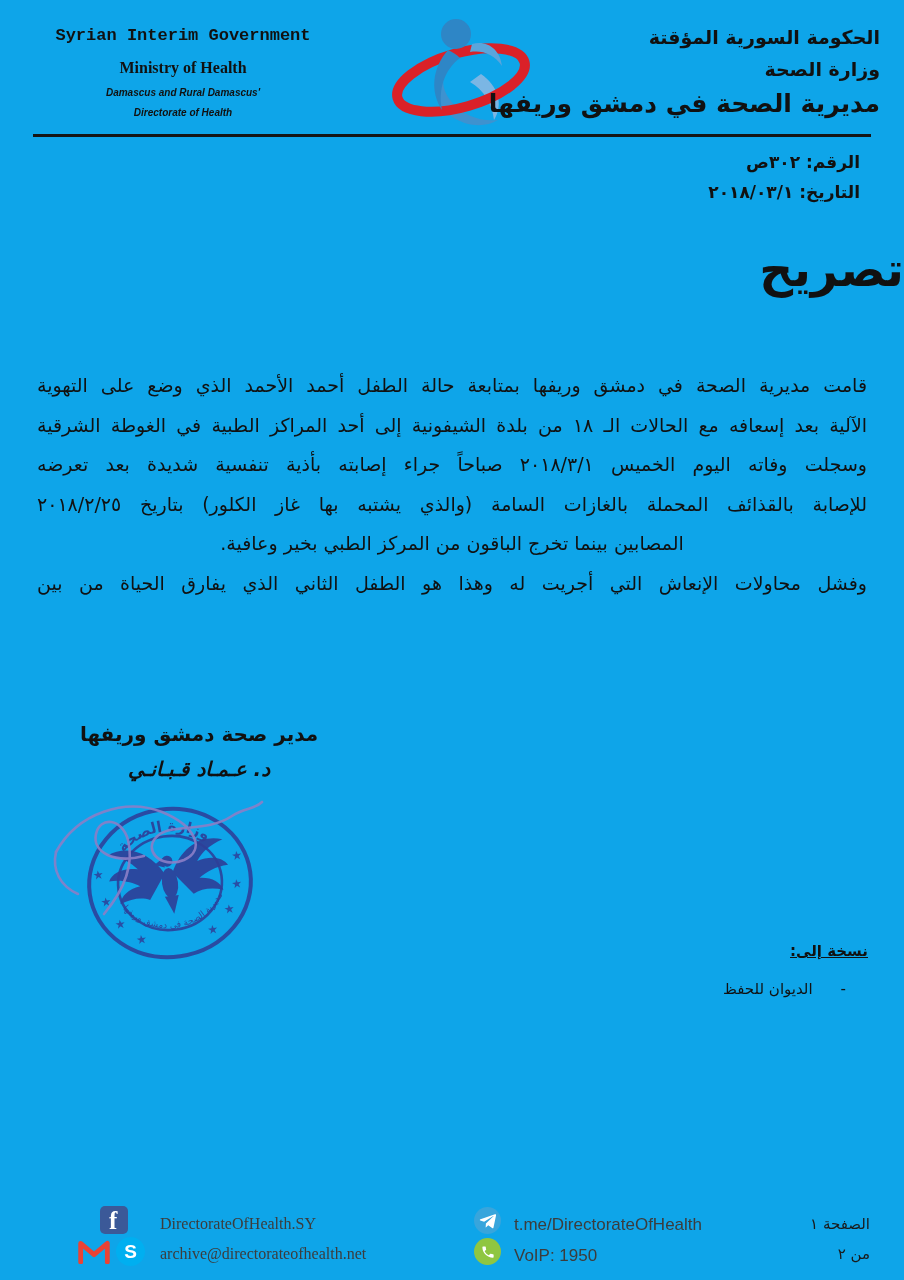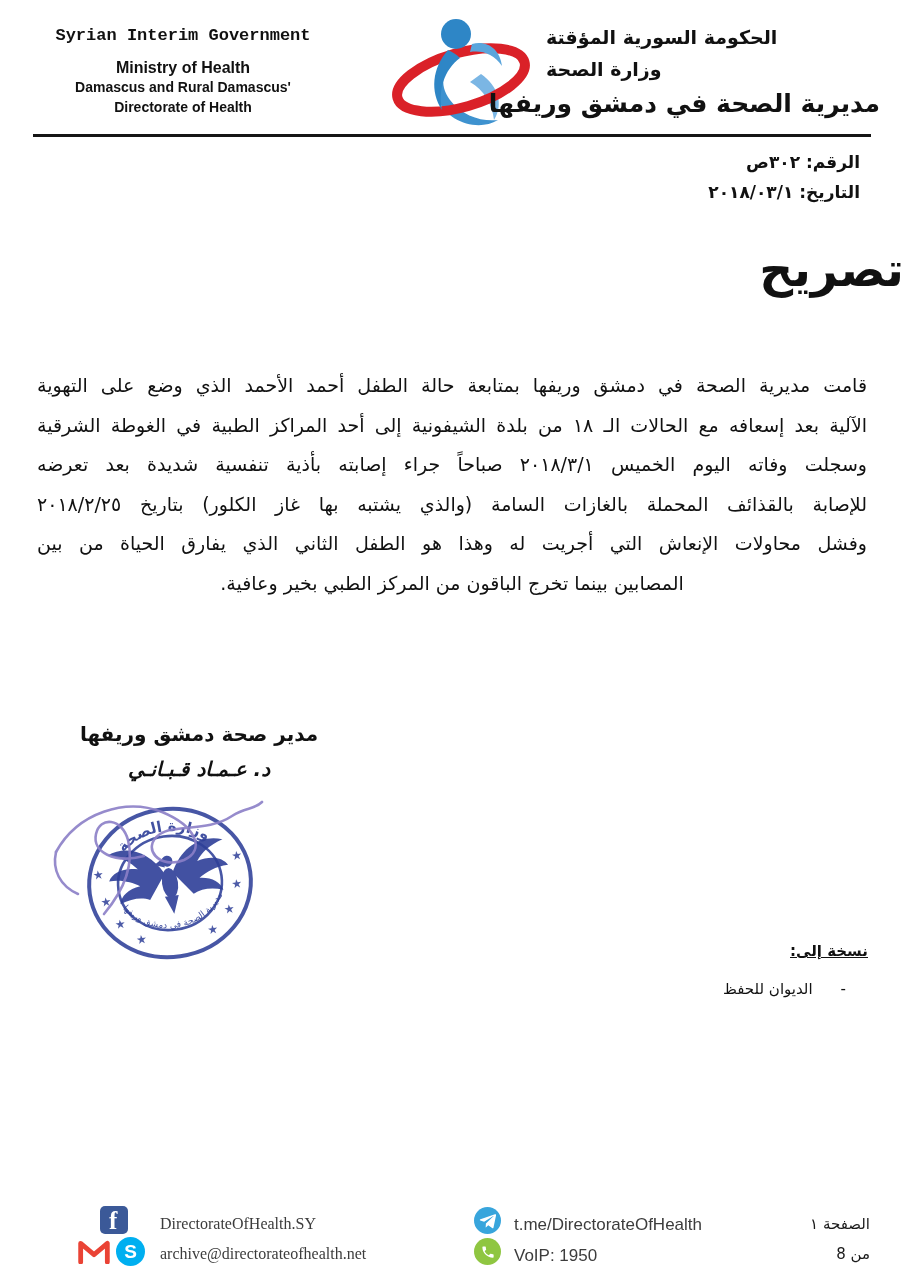--- a/index.html
+++ b/index.html
@@ -1,31 +1,31 @@
 <!DOCTYPE html>
 <html><head>
 <meta charset="utf-8">
 <style>
   html,body { margin:0; padding:0; background:#e8e8e8; }
   .page {
     position:relative; width:904px; height:1280px; margin:0 auto;
-    background:#ffffff; overflow:hidden;
+    background:#0ea5e9; overflow:hidden;
     font-family:"DejaVu Sans", sans-serif; color:#111;
   }
   .abs { position:absolute; }
 
   
   .lh-en { left:28px; top:26px; width:310px; text-align:center; }
   .en-line1 { font-family:"Liberation Mono", monospace; font-weight:bold; font-size:17px; margin-bottom:14px; white-space:nowrap; }
-  .en-line2 { font-family:Liberation Sans, sans-serif; font-weight:bold; font-size:16px; margin-bottom:0; }
-  .en-line3 { font-family:"Liberation Sans", sans-serif; font-weight:bold; font-size:14px; line-height:20px; }
+  .en-line2 { font-family:Liberation Serif, serif; font-weight:bold; font-size:16px; margin-bottom:6px; }
+  .en-line3 { font-family:"Liberation Sans", sans-serif; font-weight:bold; font-size:10px; line-height:20px;font-style:italic; }
 
   .lh-logo { left:386px; top:12px; width:150px; height:122px; }
 
-  .lh-ar { right:24px; top:26px; width:334px; direction:rtl; text-align:left; }
+  .lh-ar { right:24px; top:26px; width:334px; direction:rtl; text-align:right; }
   .ar-line1 { font-size:19px; font-weight:bold; letter-spacing:1px; }
   .ar-line2 { font-size:19px; font-weight:bold; letter-spacing:1px; margin-top:10px; }
   .ar-line3 { font-size:25px; font-weight:bold; margin-top:9px; white-space:nowrap; }
 
   .rule { left:33px; right:33px; top:134px; height:3px; background:#151515; }
 
   
   .ref-block { right:44px; top:147px; direction:rtl; text-align:right; font-size:17px; font-weight:bold; line-height:30px; }
 
   
@@ -105,22 +105,22 @@
     </div>
   </div>
 
   <div class="abs doc-title">تصريح</div>
 
   <div class="abs body-text">
     <div class="body-line">قامت مديرية الصحة في دمشق وريفها بمتابعة حالة الطفل أحمد الأحمد الذي وضع على التهوية</div>
     <div class="body-line">الآلية بعد إسعافه مع الحالات الـ ١٨ من بلدة الشيفونية إلى أحد المراكز الطبية في الغوطة الشرقية</div>
     <div class="body-line">وسجلت وفاته اليوم الخميس ٢٠١٨/٣/١ صباحاً جراء إصابته بأذية تنفسية شديدة بعد تعرضه</div>
     <div class="body-line">للإصابة بالقذائف المحملة بالغازات السامة (والذي يشتبه بها غاز الكلور) بتاريخ ٢٠١٨/٢/٢٥</div>
+    <div class="body-line last">المصابين بينما تخرج الباقون من المركز الطبي بخير وعافية.</div>
     <div class="body-line">وفشل محاولات الإنعاش التي أجريت له وهذا هو الطفل الثاني الذي يفارق الحياة من بين</div>
-    <div class="body-line last">المصابين بينما تخرج الباقون من المركز الطبي بخير وعافية.</div>
   </div>
 
   <div class="abs sig-block">
     <div class="sig-title">مدير صحة دمشق وريفها</div>
     <div class="sig-name">د. عـمـاد قـبـانـي</div>
   </div>
 
   <div class="abs stamp-wrap">
     <svg width="270" height="205" viewBox="0 0 270 205">
       <g transform="translate(120,97) rotate(-8)">
@@ -196,16 +196,16 @@
       <path fill="#ffffff" d="M6.62 10.79c1.44 2.83 3.76 5.14 6.59 6.59l2.2-2.21c.27-.27.67-.36 1.02-.24 1.12.37 2.33.57 3.57.57.55 0 1 .45 1 1V20c0 .55-.45 1-1 1-9.39 0-17-7.61-17-17 0-.55.45-1 1-1h3.5c.55 0 1 .45 1 1 0 1.25.2 2.45.57 3.57.11.35.03.74-.25 1.02l-2.2 2.2z"></path>
     </svg>
   </div>
   <div class="abs footer-col2">
     <div>t.me/DirectorateOfHealth</div>
     <div>VoIP: 1950</div>
   </div>
 
   <div class="abs footer-page">
     <div>الصفحة ١</div>
-    <div>من 8</div>
+    <div>من ٢</div>
   </div>
 
 </div>
 
 </body></html>

